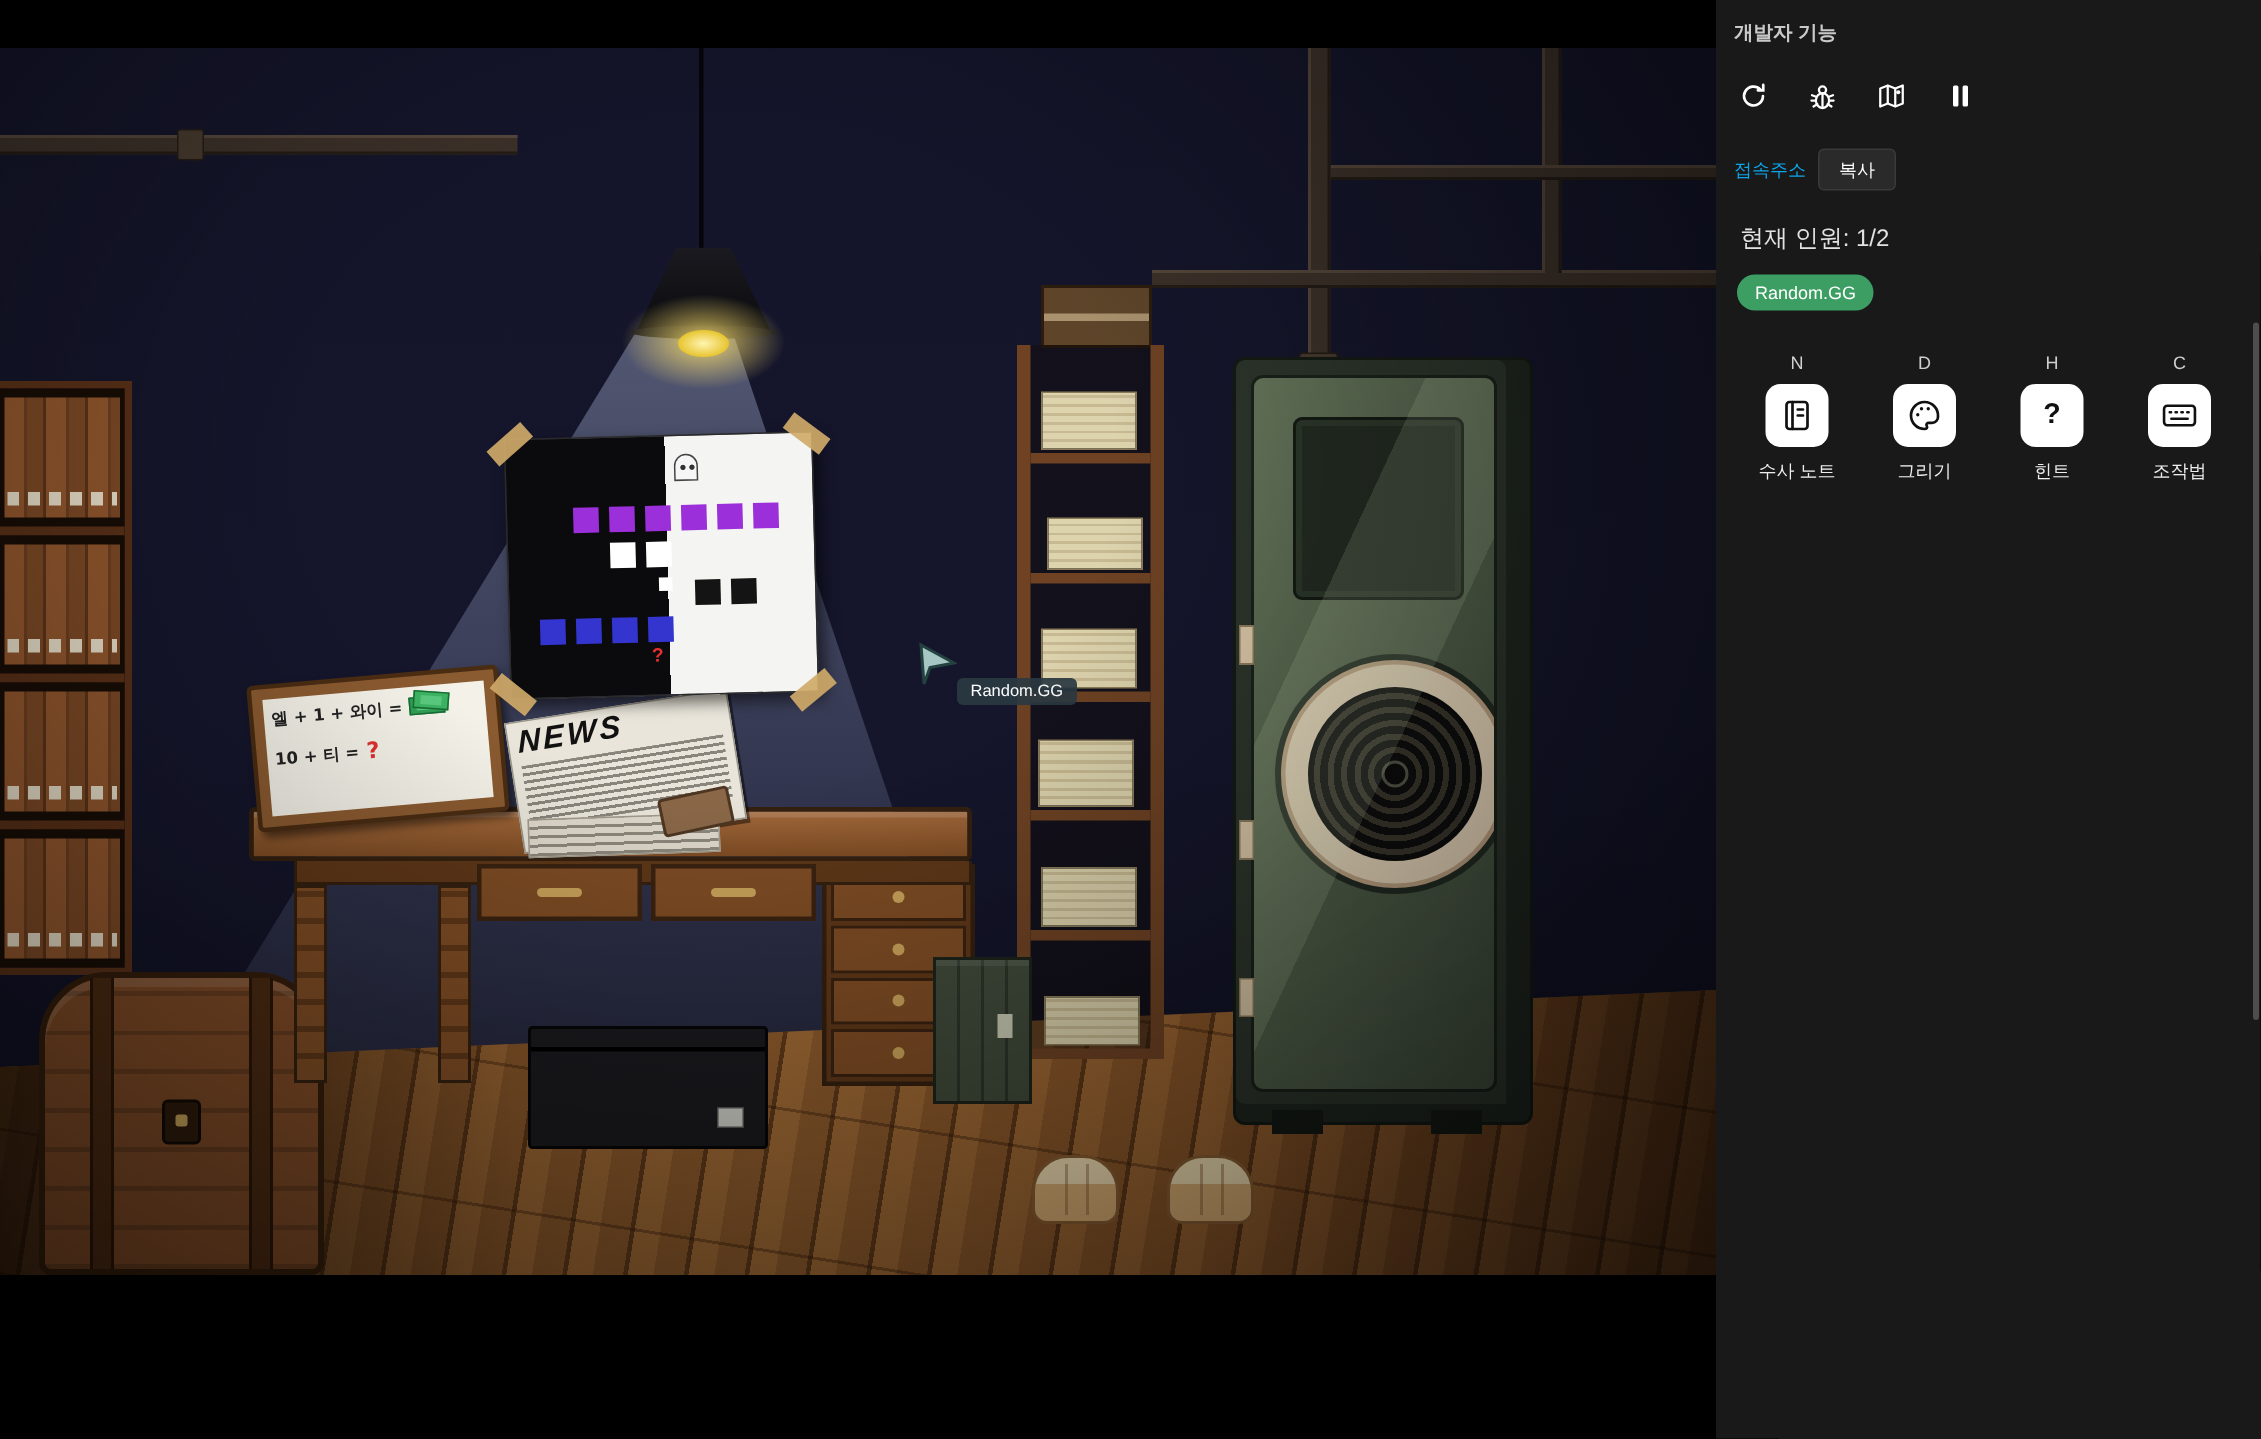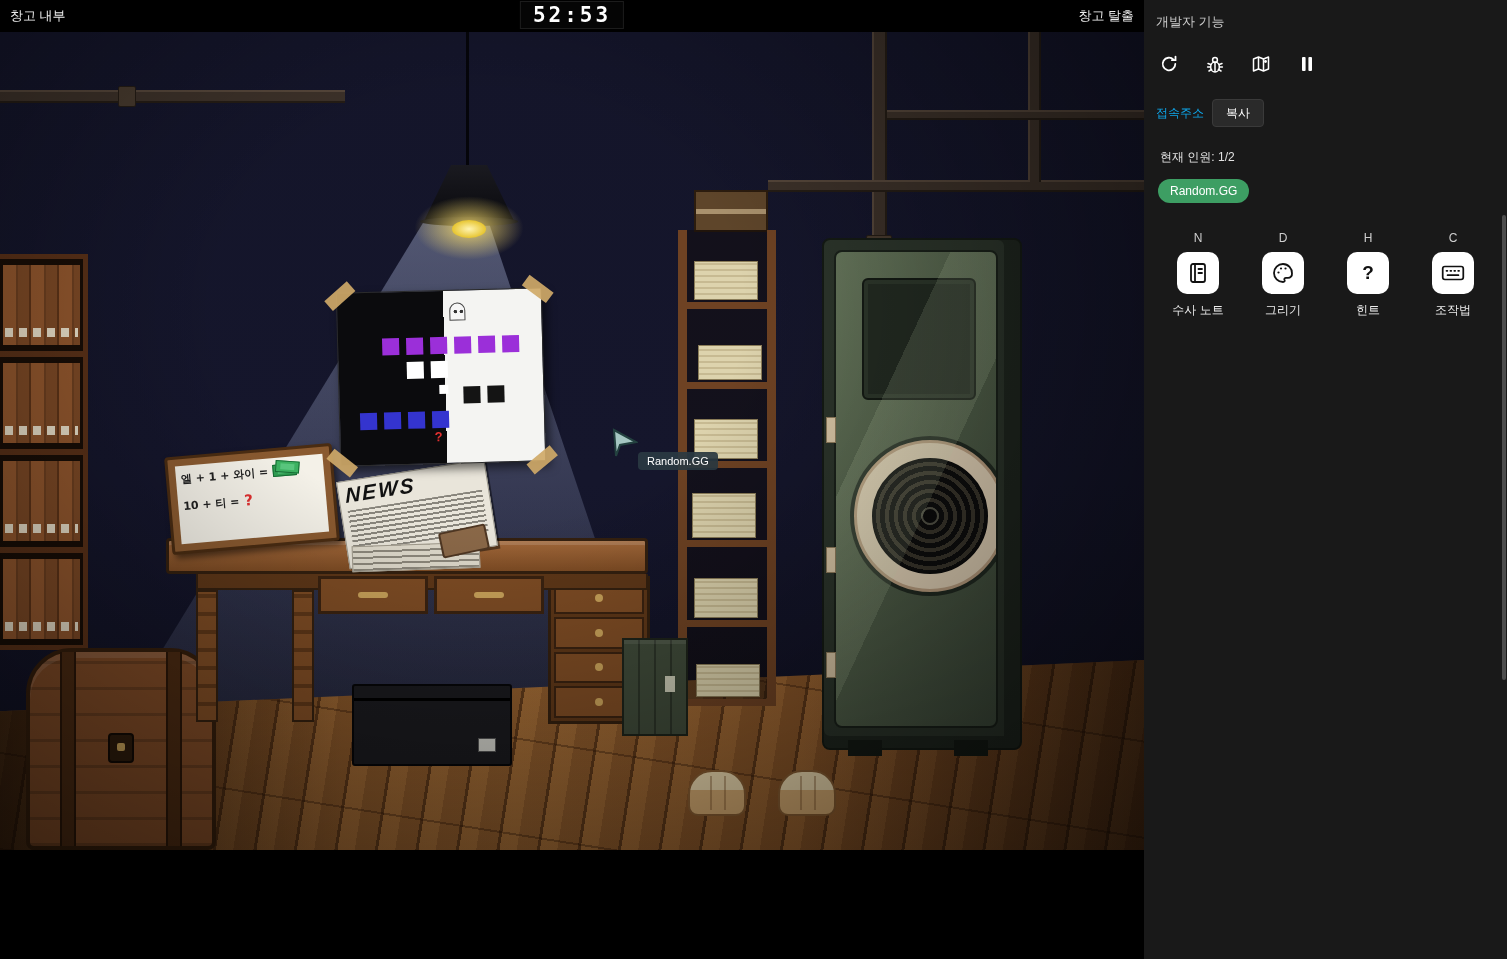--- a/index.html
+++ b/index.html
@@ -176,31 +176,31 @@
     background:linear-gradient(#f0ddb2 0 42%, #d9ae74 42%);
     border:2px solid #8a5f33; border-radius:24px 24px 10px 10px; }
   .bread::before { content:""; position:absolute; inset:4px 8px;
     background:repeating-linear-gradient(90deg, rgba(0,0,0,0) 0 12px, rgba(120,80,40,0.4) 12px 14px); }
 
   
   .cursor-label { left:638px; top:420px; padding:3px 9px; background:rgba(42,57,66,0.92);
     border-radius:4px; color:#fff; font-size:11px; }
 
   
-  .sb-title { margin-top:13px; font-size:13px; color:#c9c9c9; font-weight:400; }
+  .sb-title { margin-top:13px; font-size:13px; color:#c9c9c9; font-weight:700; }
   .icon-row { margin-top:22px; display:flex; gap:24px; margin-left:2px; }
   .icon-btn { background:none; border:none; width:22px; height:22px; padding:0; cursor:pointer;
     display:flex; align-items:center; justify-content:center; color:#fff; }
   .addr-row { margin-top:24px; display:flex; align-items:center; gap:8px; }
   .addr-label { font-size:12px; color:#0ea5e9; white-space:nowrap; }
   .addr-input { flex:1; height:28px; min-width:0; background:#101010; border:1px solid #3a3a3a;
     border-radius:4px; color:#dcdcdc; padding:0 8px; font-size:12px; font-family:inherit; }
   .copy-btn { height:28px; padding:0 13px; background:#2a2a2a; color:#fff; border:1px solid #3a3a3a;
     border-radius:4px; font-size:12px; cursor:pointer; font-family:inherit; }
-  .members { margin-top:22px; font-size:12px; color:#e2e2e2; margin-left:4px; }
+  .members { margin-top:22px; font-size:16px; color:#e2e2e2; margin-left:4px; }
   .badge { margin-top:13px; margin-left:2px; align-self:flex-start; background:#3d9e63; color:#fff;
     font-size:12px; padding:5px 12px; border-radius:13px; cursor:default; }
   .chat-row { margin-top:auto; display:flex; align-items:center; gap:10px; }
   .chat-input { flex:1; height:29px; background:transparent; border:1px solid #6a6a6a; border-radius:6px;
     color:#ddd; padding:0 10px; font-size:12.5px; font-family:inherit; }
   .chat-input::placeholder { color:#9a9a9a; }
   .send-btn { width:28px; height:28px; border-radius:50%; background:#3f3f3f; border:none; cursor:pointer;
     display:flex; align-items:center; justify-content:center; color:#e8e8e8; flex:0 0 auto; }
   .actions { margin-top:28px; display:flex; justify-content:space-between; padding:0 14px; }
   .action { width:56px; display:flex; flex-direction:column; align-items:center; }
@@ -210,27 +210,20 @@
     font-size:19px; font-weight:bold; font-family:inherit; }
   .action-label { margin-top:8px; font-size:12px; color:#ededed; white-space:nowrap; }
   .sb-scrollbar { position:absolute; right:1px; top:215px; width:4px; height:465px;
     background:#4d4d4d; border-radius:2px; }
 </style>
 </head>
 <body>
 
 <div class="game-area">
 
-  <div class="top-bar">
-    <span>창고 내부</span>
-    <div class="timer">
-      <span>52:53</span>
-    </div>
-    <span class="tb-btn">창고 탈출</span>
-  </div>
 
   <div class="scene">
 
     <div class="abs cone"></div>
 
     <div class="abs floor"></div>
 
     <div class="abs pipe" style="left:0;top:58px;width:345px;height:13px;"></div>
     <div class="abs pjoint" style="left:118px;top:54px;width:18px;height:21px;"></div>
     <div class="abs pipe vert" style="left:872px;top:0;width:15px;height:212px;"></div>

